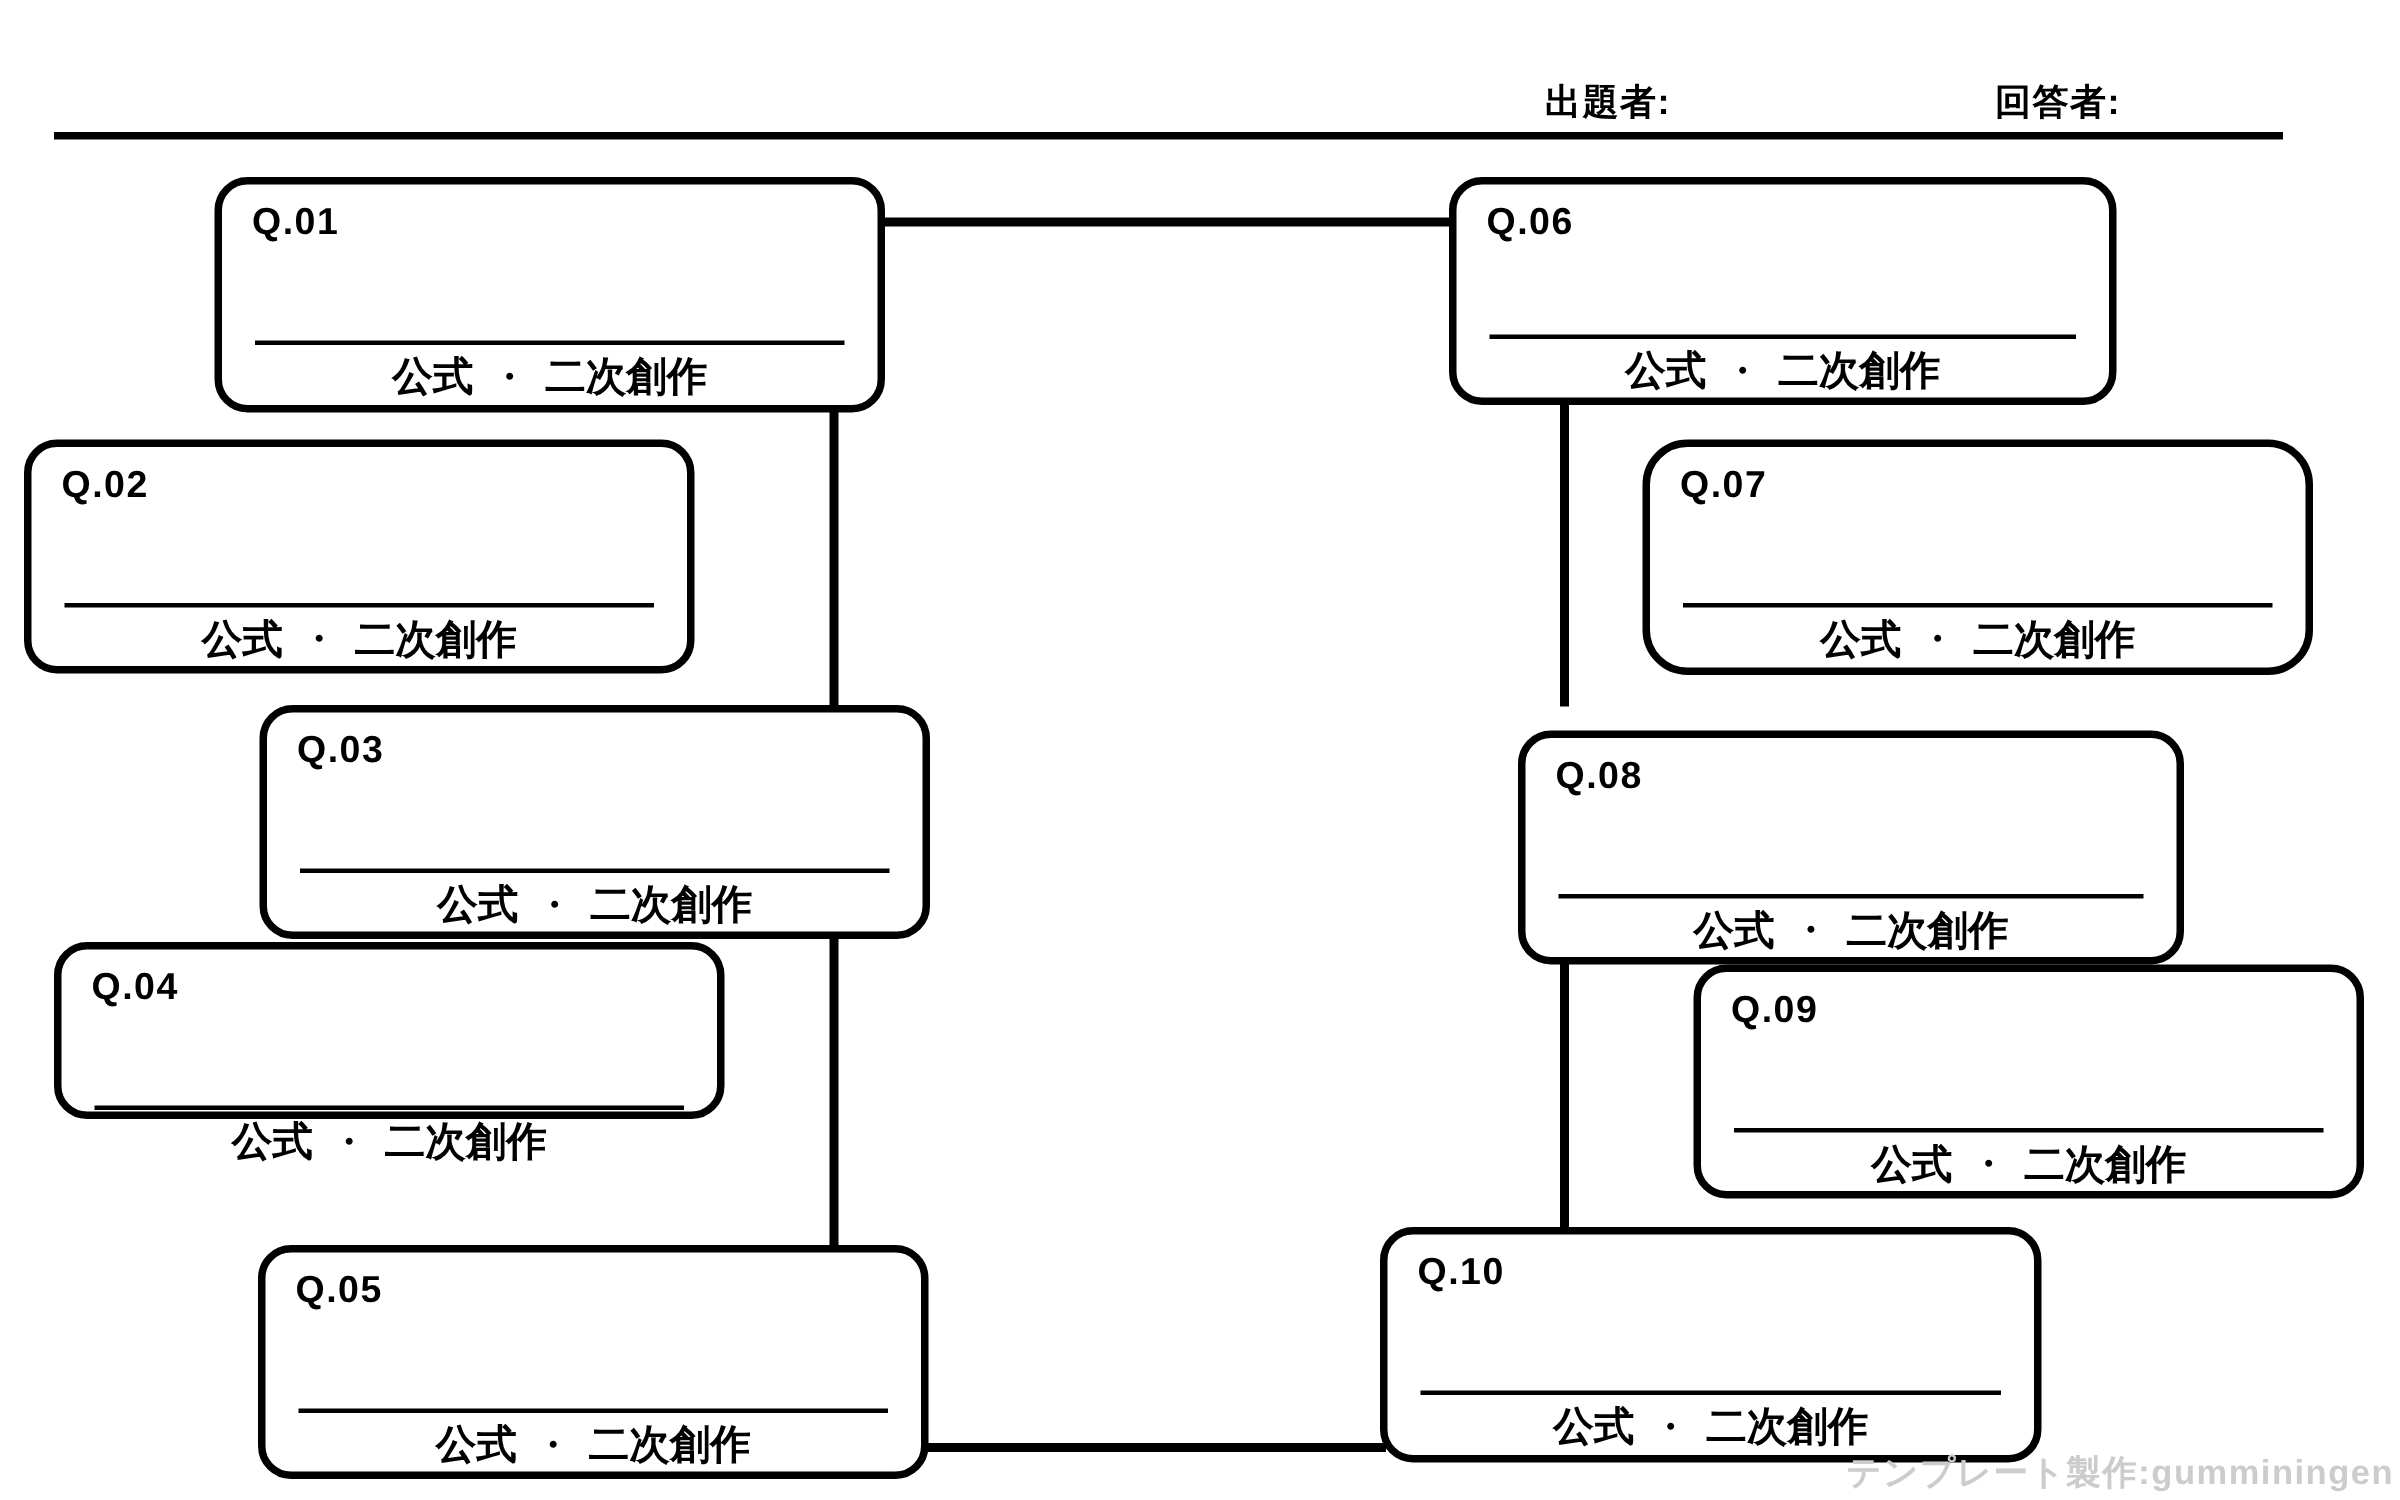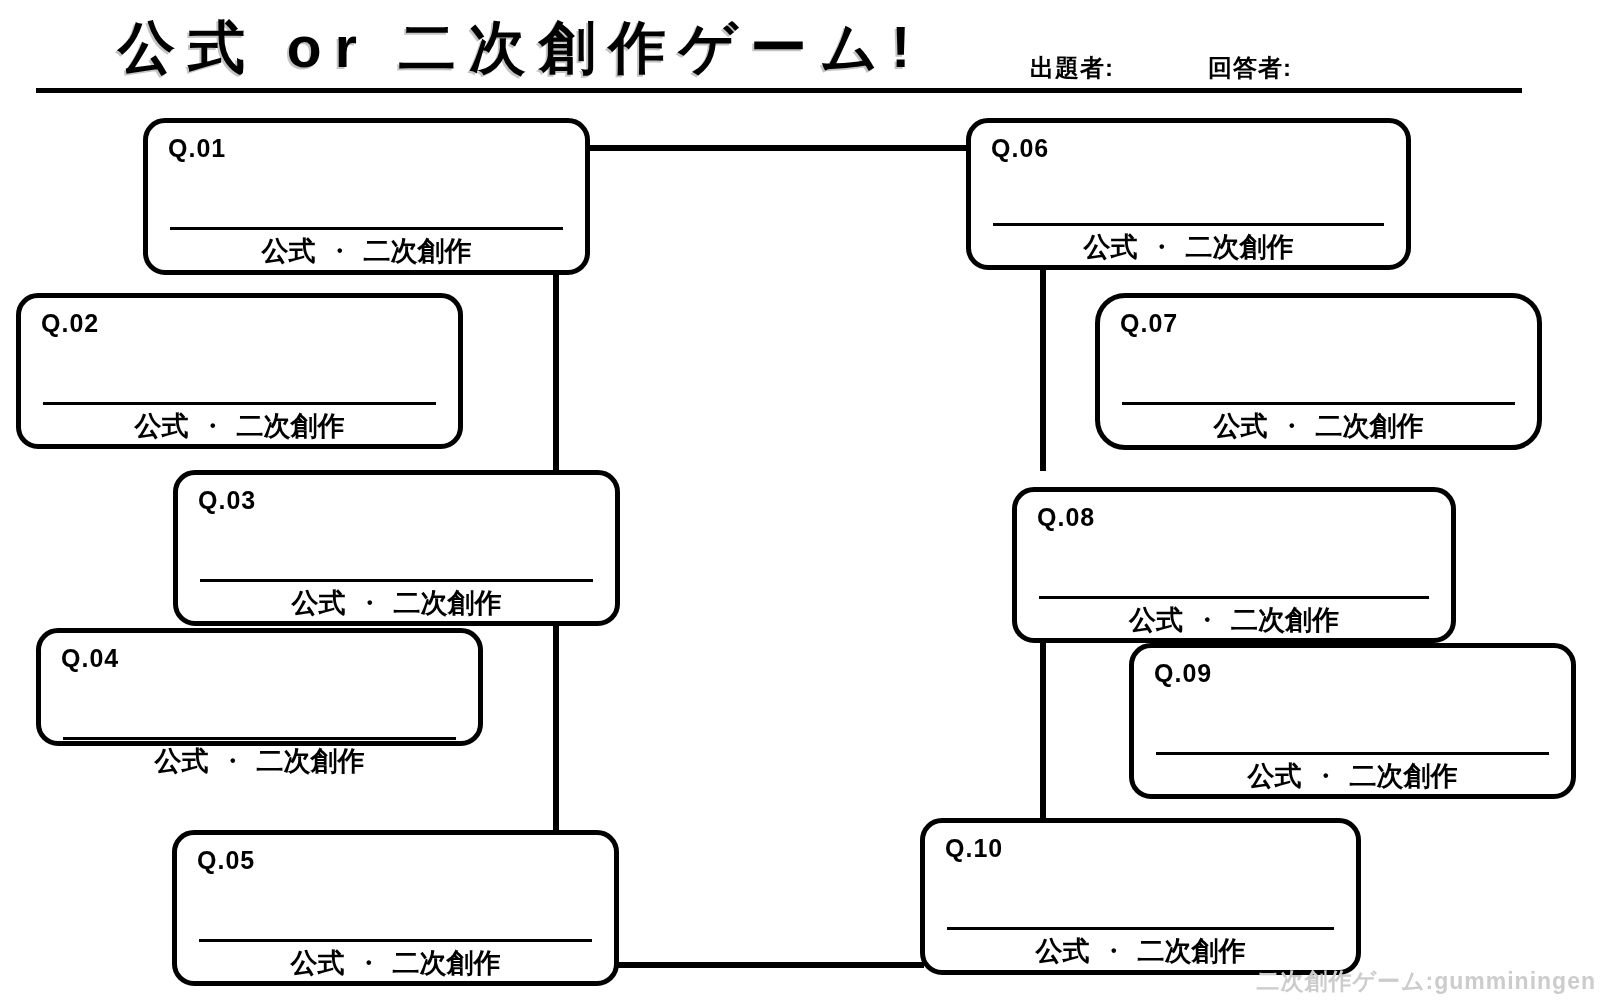--- a/index.html
+++ b/index.html
@@ -10,21 +10,21 @@
   
   .title{
     position:absolute;left:118px;top:10px;
     font-size:57px;font-weight:900;letter-spacing:13px;white-space:nowrap;
     text-shadow:-2px 2px 0 rgba(125,125,125,0.45);
   }
   .name-label{
     position:absolute;top:52px;font-size:24px;font-weight:bold;white-space:nowrap;letter-spacing:1px;
   }
   .qsetter{left:1030px;}
-  .answerer{left:1208px;}
+  .answerer{left:1330px;}
   .title-rule{
     position:absolute;left:36px;top:88px;width:1486px;height:5px;background:#000;
   }
   
   .qbox{
     position:absolute;box-sizing:border-box;background:#fff;
     border:5px solid #000;border-radius:22px;
   }
   .qlabel{
     position:absolute;left:20px;top:11px;
@@ -46,21 +46,20 @@
   .credit{
     position:absolute;right:4px;top:966px;
     font-size:23px;font-weight:bold;color:#cccccc;letter-spacing:1px;white-space:nowrap;
   }
 </style>
 </head>
 <body>
 
 <div id="page">
 
-  <div class="title">公式 or 二次創作ゲーム!</div>
   <div class="name-label qsetter">出題者:</div>
   <div class="name-label answerer">回答者:</div>
   <div class="title-rule"></div>
 
   <div class="connector" style="left:588px;top:145px;width:380px;height:6px;"></div>
   <div class="connector" style="left:553px;top:270px;width:6px;height:204px;"></div>
   <div class="connector" style="left:553px;top:622px;width:6px;height:212px;"></div>
   <div class="connector" style="left:615px;top:962px;width:309px;height:6px;"></div>
   <div class="connector" style="left:1040px;top:266px;width:6px;height:205px;"></div>
   <div class="connector" style="left:1040px;top:619px;width:6px;height:203px;"></div>
@@ -158,15 +157,15 @@
   <div class="qbox" style="left:920px;top:818px;width:441px;height:157px;">
     <div class="qlabel">Q.10</div>
     <div class="answer-line"></div>
     <div class="options">
       <span>公式</span>
       <span class="dot">・</span>
       <span>二次創作</span>
     </div>
   </div>
 
-  <div class="credit">二次創作ゲーム:gumminingen</div>
+  <div class="credit">テンプレート製作:gumminingen</div>
 
 </div>
 
 </body></html>

